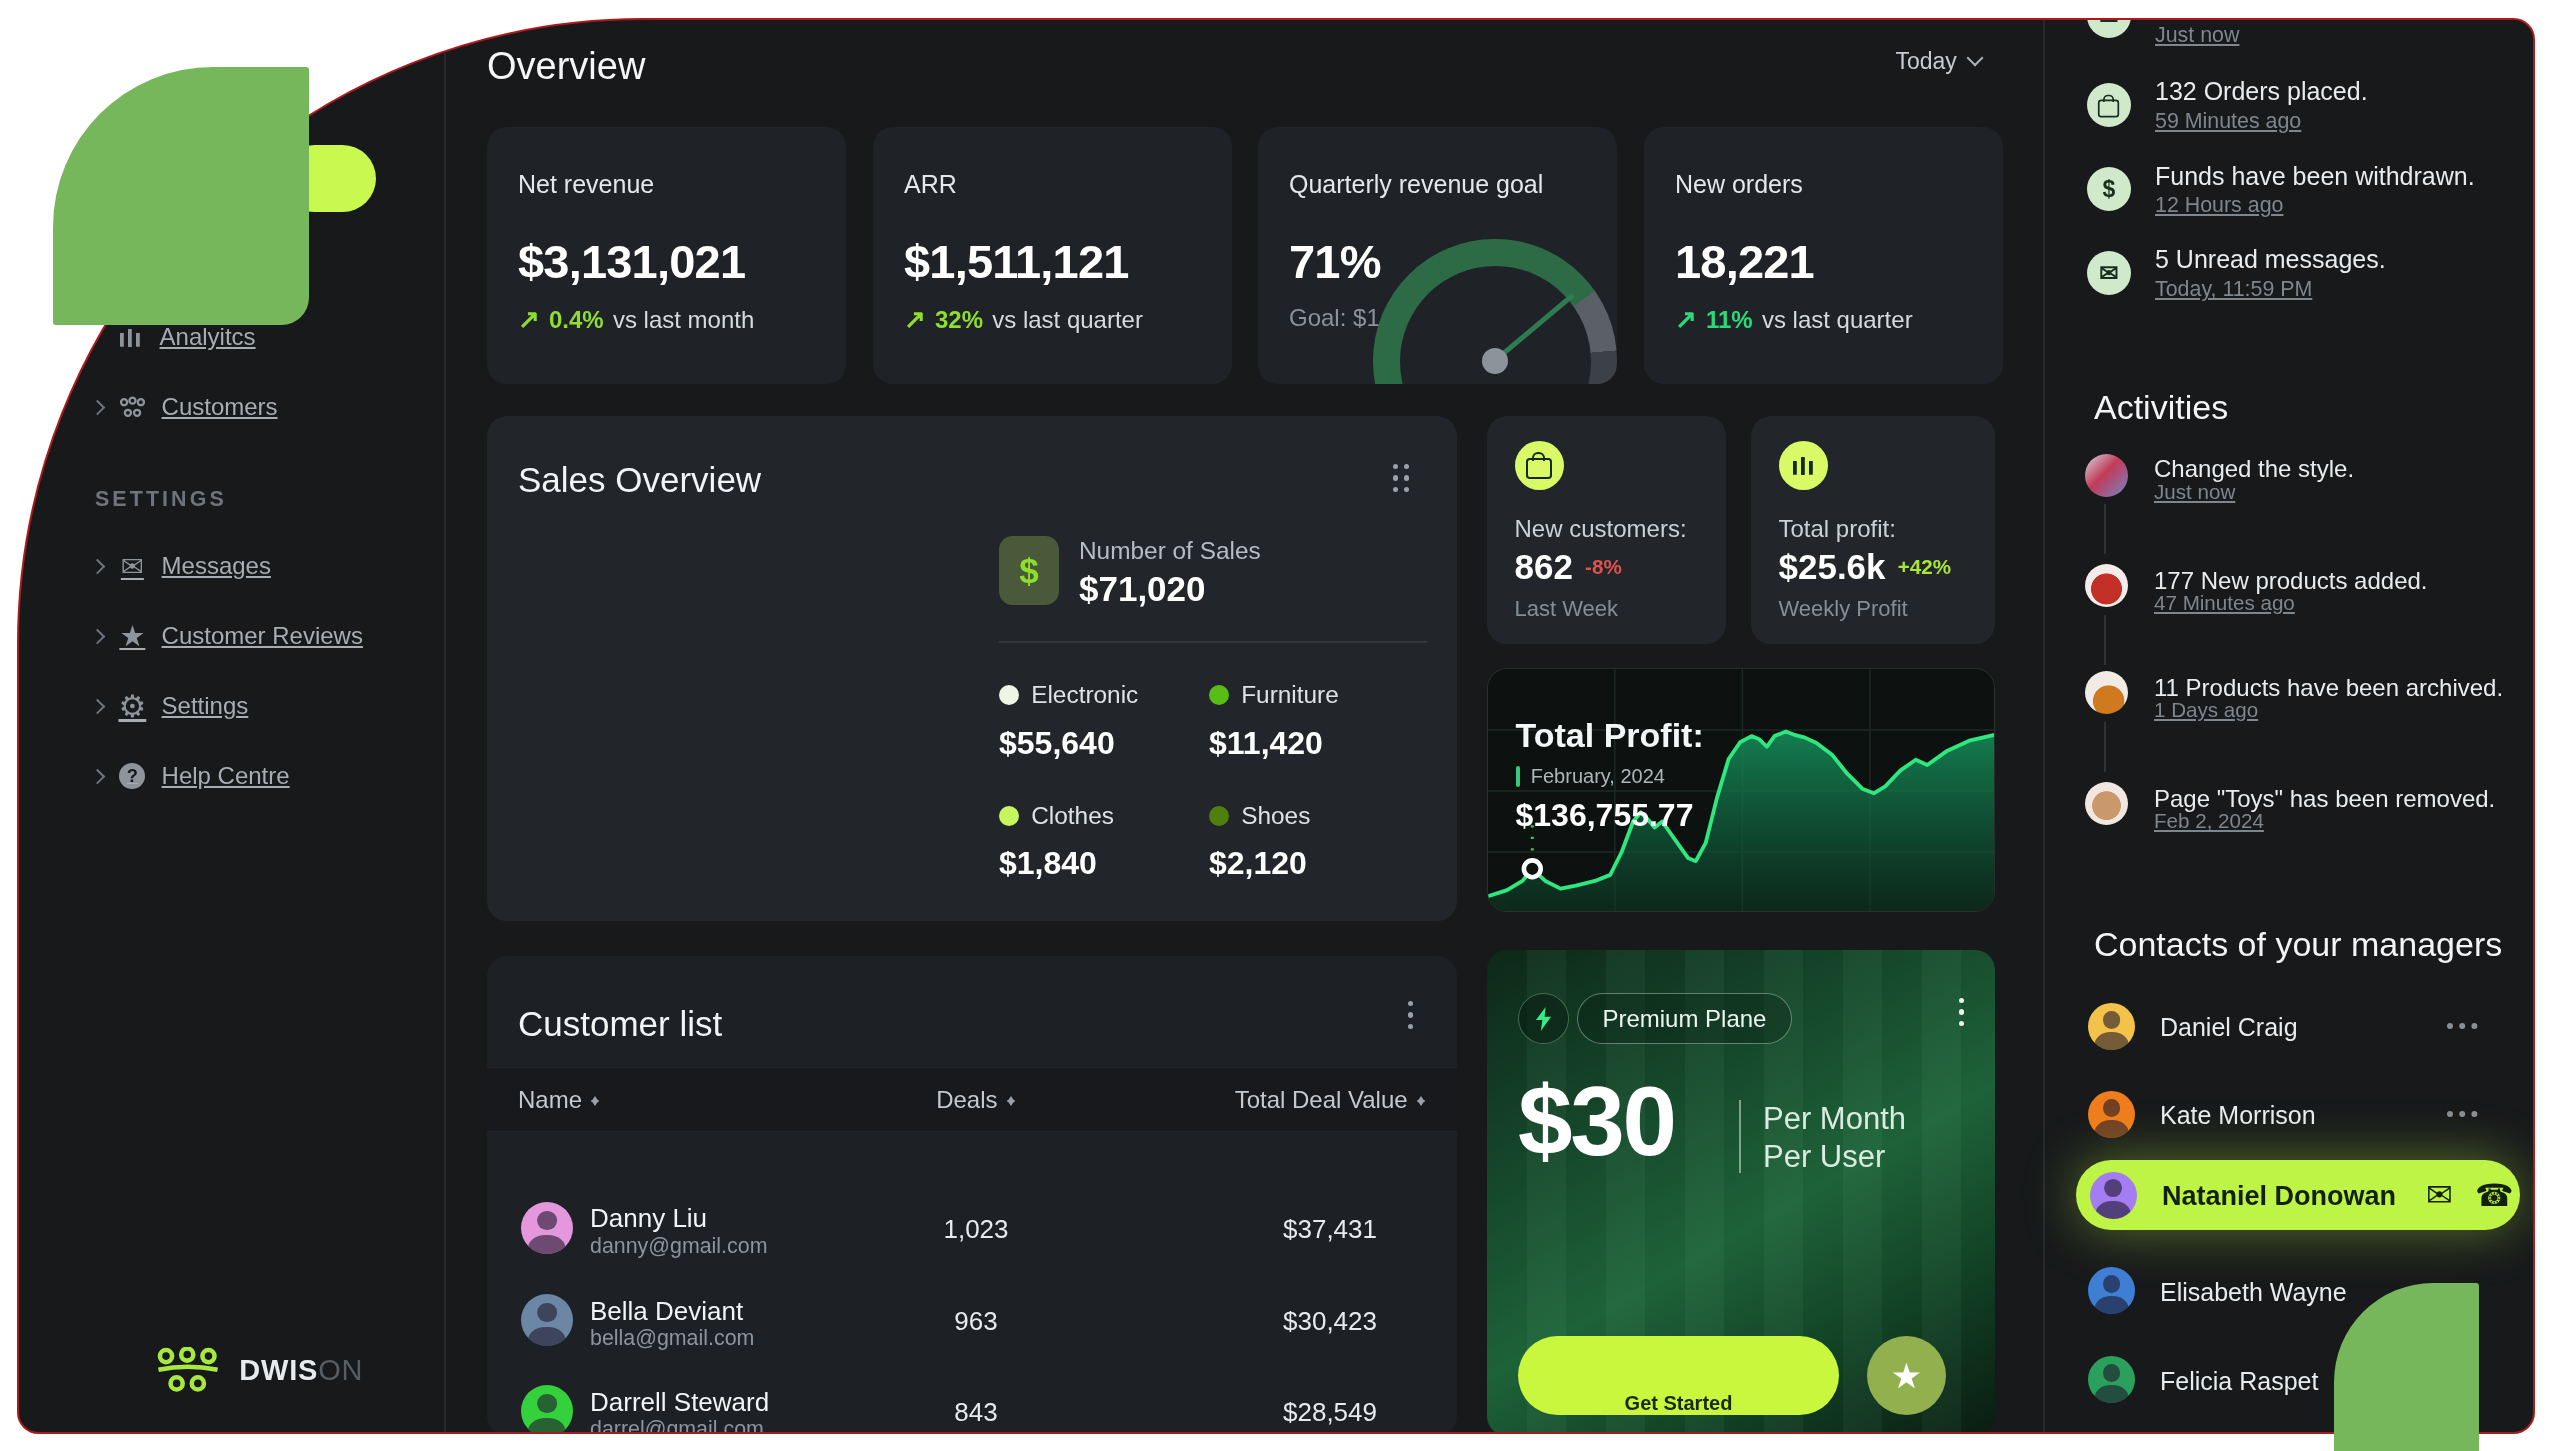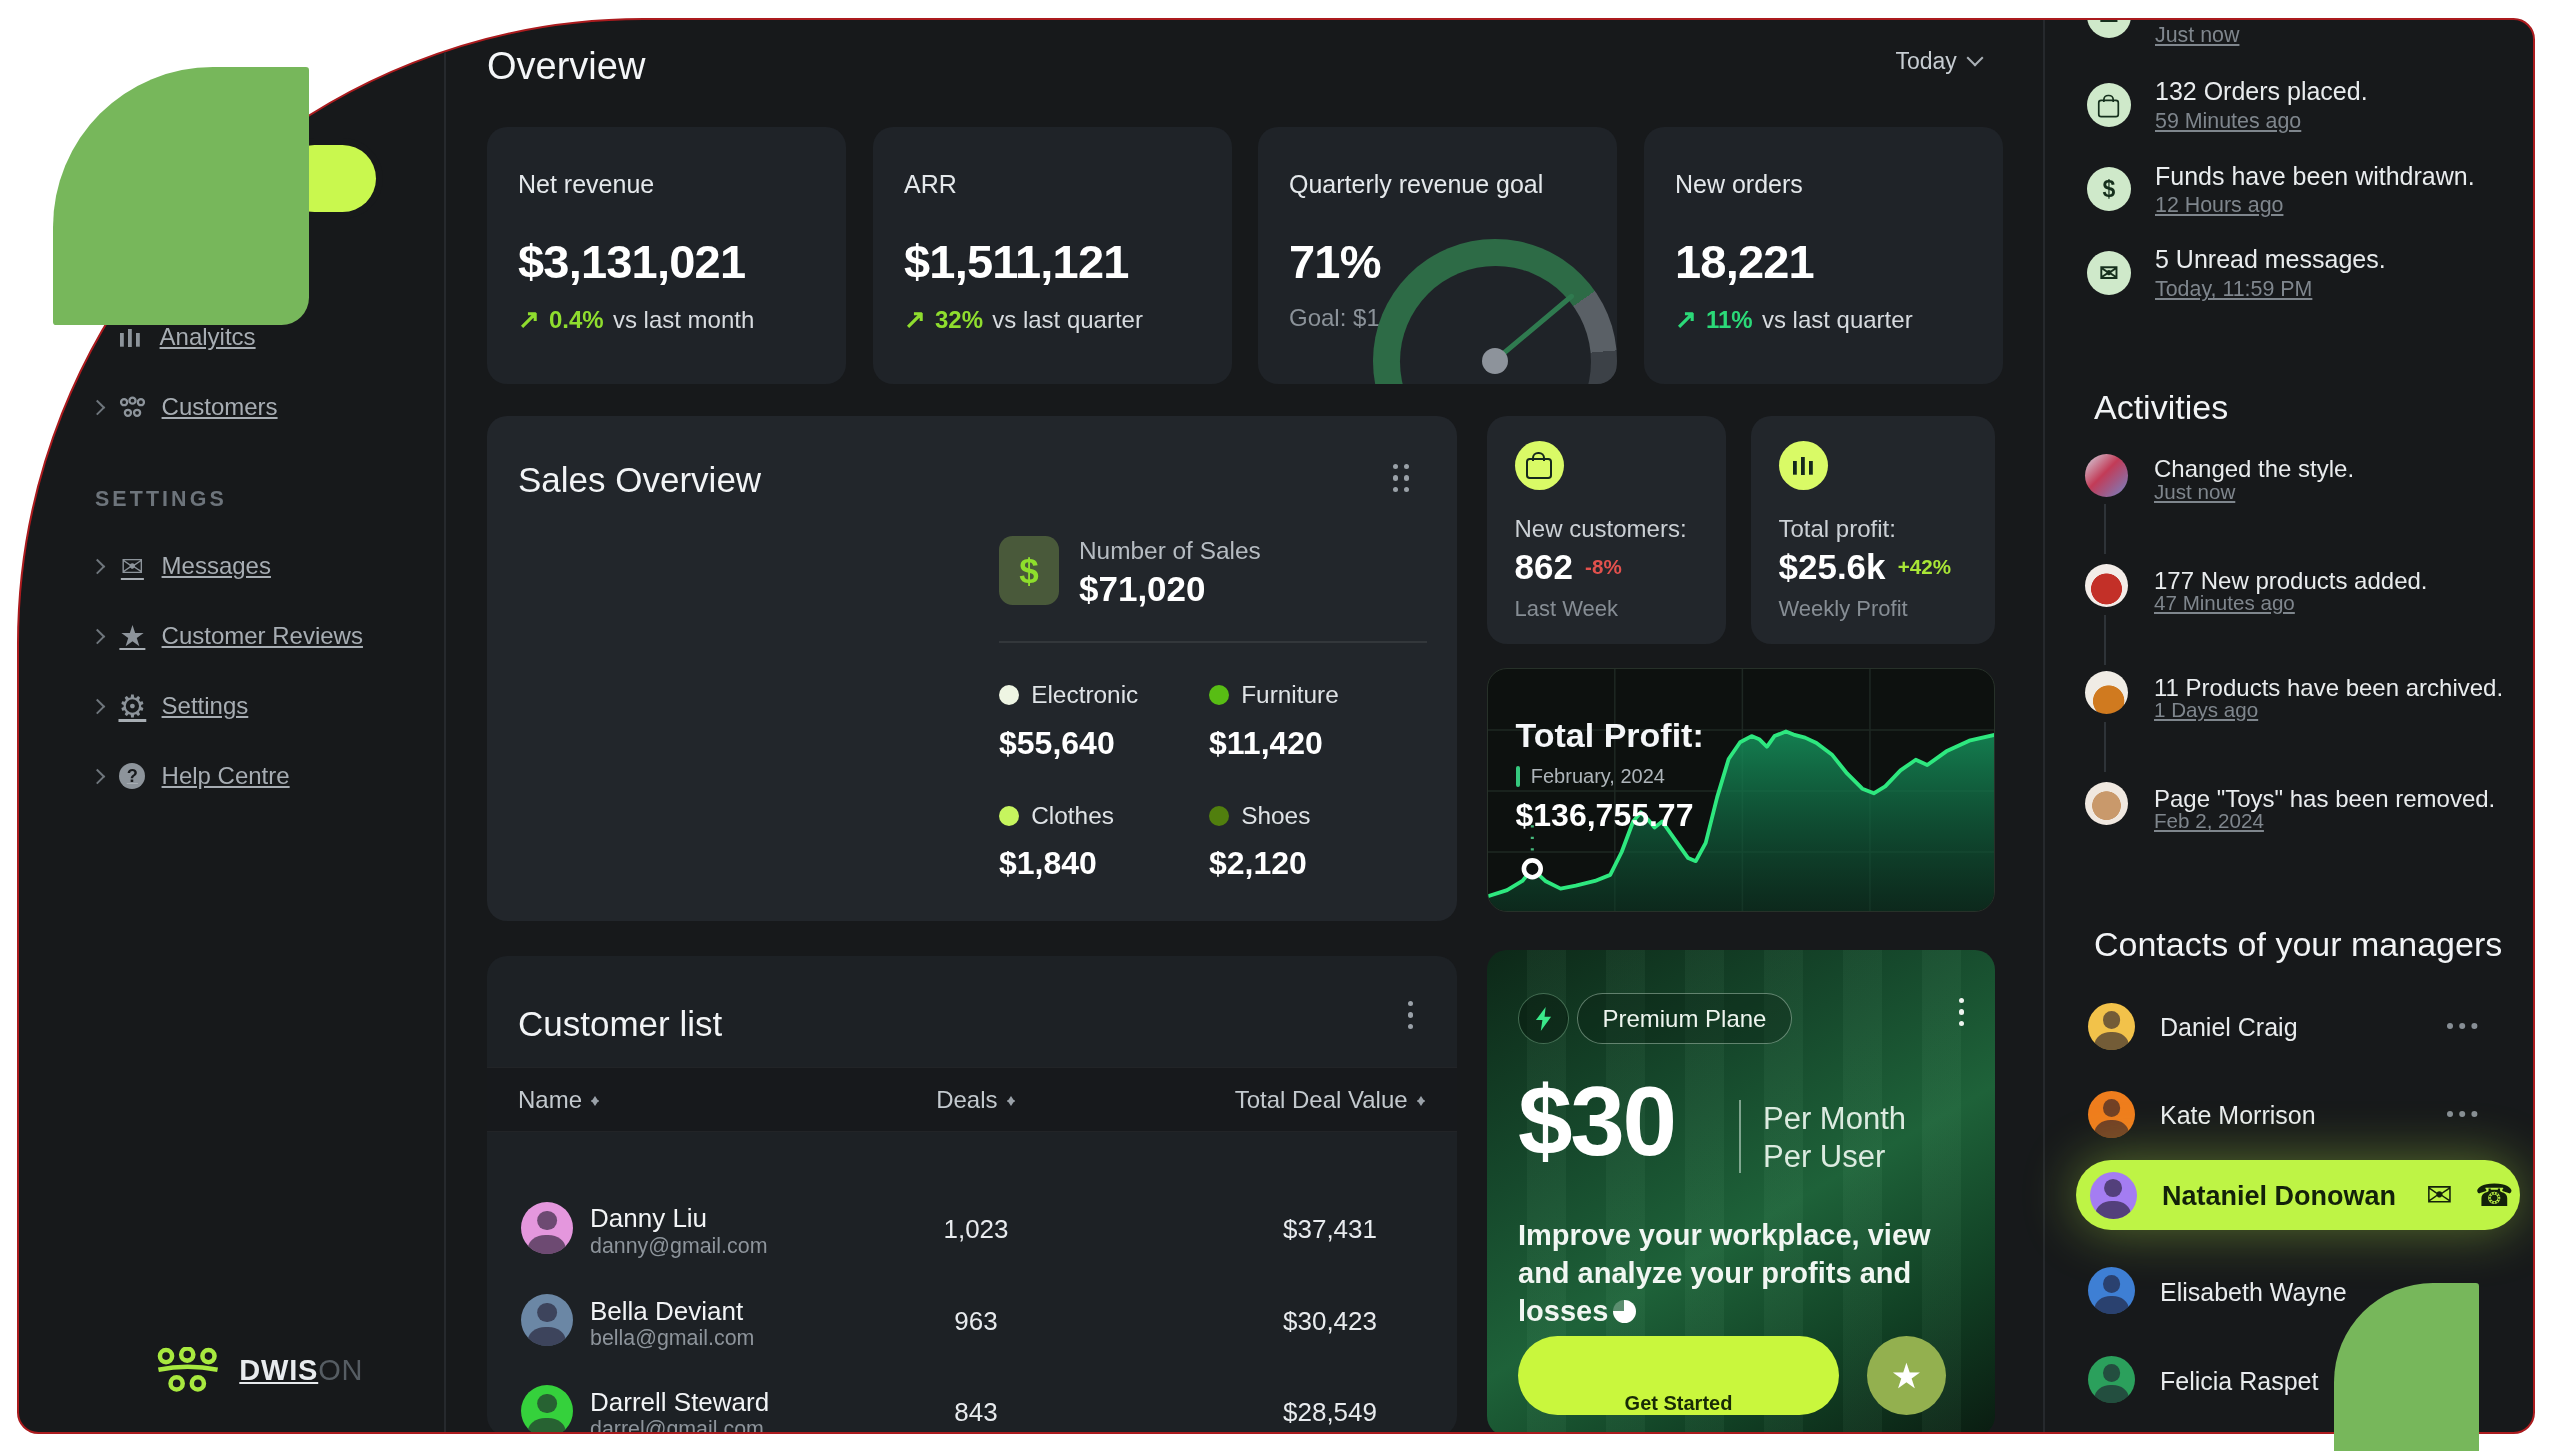--- a/index.html
+++ b/index.html
@@ -26,21 +26,21 @@
   .navitem{position:absolute;left:73px;width:336px;height:40px;display:flex;align-items:center;gap:13.7px;
            color:#a7adb3;font-size:24px;cursor:pointer;text-decoration:underline;}
   .chev-r{width:9.2px;height:9.2px;border-right:2.3px solid #6f767d;border-bottom:2.3px solid #6f767d;
           transform:rotate(-45deg);flex:0 0 auto;}
   .chev-d{width:10px;height:10px;border-right:2.3px solid #aab0b6;border-bottom:2.3px solid #aab0b6;
           transform:rotate(45deg);display:inline-block;margin-left:12.2px;position:relative;top:-3.1px;}
   .nicon-gray{width:31px;height:31px;flex:0 0 auto;display:flex;align-items:center;justify-content:center;color:#8d949b;}
   .seclabel{position:absolute;left:76px;font-size:21.4px;letter-spacing:3.1px;color:#6d747b;font-weight:bold;}
   .help-circ{width:26px;height:26px;border-radius:50%;background:#8d949b;color:#17191b;font-size:18.3px;font-weight:bold;
              display:flex;align-items:center;justify-content:center;}
-  .logo-main{color:#e8ebee;font-weight:bold;font-size:29px;letter-spacing:0.8px;text-decoration:underline;}
+  .logo-main{color:#e8ebee;font-weight:bold;font-size:29px;letter-spacing:0.8px;}
   .logo-sub{color:#565d63;font-weight:normal;font-size:29px;letter-spacing:0.8px;}
 
   
   .card{position:absolute;background:#1f2328;border-radius:20px;}
   .cardtitle{font-size:35px;font-weight:500;color:#f2f4f6;}
   .stat-title{position:absolute;left:31px;top:43px;font-size:25px;color:#e4e8eb;}
   .stat-value{position:absolute;left:31px;top:107px;font-size:47px;font-weight:bold;color:#fff;letter-spacing:-0.8px;}
   .stat-delta{position:absolute;left:31px;top:177px;display:flex;align-items:center;gap:9.2px;font-size:24px;}
   .arrow{font-size:26px;font-weight:bold;}
   .lime{color:#8fdd2e;} .tealgreen{color:#2bd978;} .red{color:#e2514d;} .limelt{color:#a9e636;}
@@ -405,23 +405,20 @@
         <i></i>
         <i></i>
         <i></i>
       </div>
 
     <div class="abs" style="left:31px;top:115px;font-size:98px;font-weight:bold;color:#fff;letter-spacing:-2.3px">$30</div>
     <div class="abs" style="left:252px;top:150px;width:2.3px;height:73px;background:rgba(230,245,235,.5)"></div>
     <div class="abs" style="left:276px;top:151px;font-size:31px;color:#dcebe0">Per Month</div>
     <div class="abs" style="left:276px;top:189px;font-size:31px;color:#dcebe0">Per User</div>
 
-    <div class="abs" style="left:31px;top:267px;width:443px;font-size:29px;font-weight:600;line-height:1.3;color:#f1f6f2">
-      <span>Improve your workplace, view and analyze your profits and losses</span><span class="pie"></span>
-    </div>
 
     <div class="cta">
         <span>Get Started</span>
       </div>
     <div class="starbtn">
         <span>★</span>
       </div>
   </div>
 
   <div class="ncirc" style="left:2068px;top:-26px">

